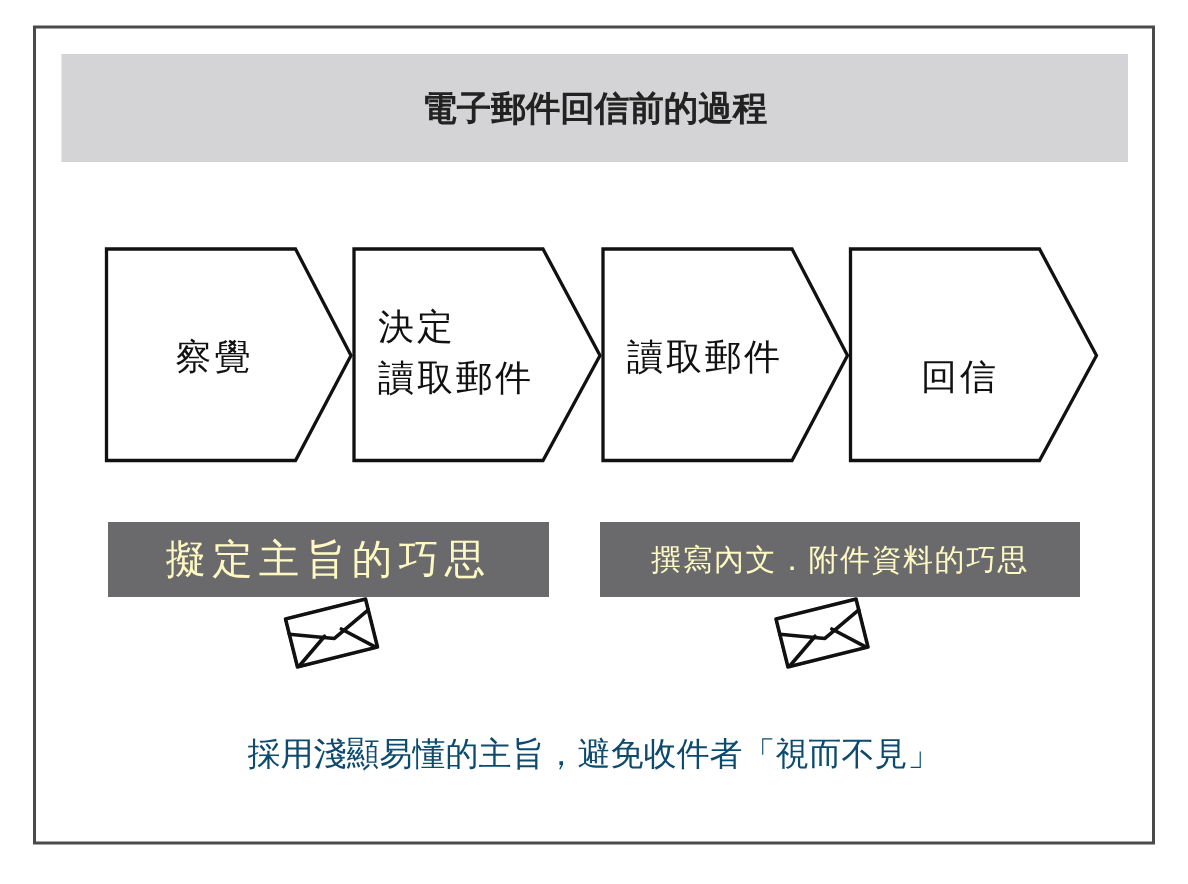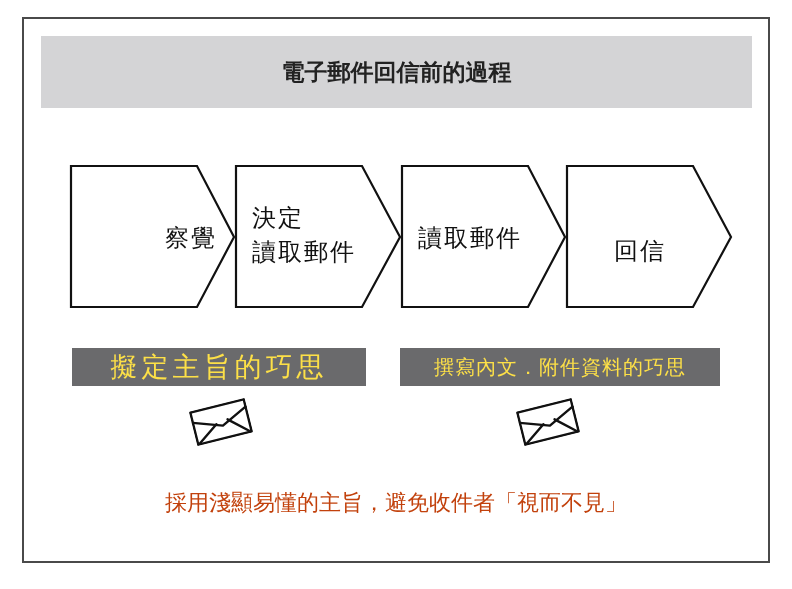--- a/index.html
+++ b/index.html
@@ -7,48 +7,48 @@
            font-family: "DejaVu Sans", "Liberation Sans", sans-serif; color: #1a1a1a; }
     .frame { position: absolute; left: 22px; top: 17px; width: 748px; height: 546px;
              border: 2px solid #4a4a4a; box-sizing: border-box; background: #fff; }
     .title-bar { position: absolute; left: 41px; top: 36px; width: 711px; height: 72px;
                  background: #d4d4d6; display: flex; align-items: center; justify-content: center; }
     .title-text { font-size: 23px; font-weight: bold; color: #222; letter-spacing: 0px;
                   font-family: "Liberation Sans", "DejaVu Sans", sans-serif; }
     .flow { position: absolute; left: 0; top: 0; width: 792px; height: 589px; }
     .step-label { position: absolute; font-size: 24px; color: #111; line-height: 30px;
                   font-family: "DejaVu Sans", sans-serif; letter-spacing: 2px; }
-    .banner { position: absolute; height: 38px; background: #6a6a6c; color: #fde047;
+    .banner { position: absolute; height: 50px; background: #6a6a6c; color: #fef9c3;
               display: flex; align-items: center; justify-content: center;
               font-family: "DejaVu Sans", sans-serif; }
     .banner-1 { left: 72px; top: 348px; width: 294px; font-size: 27px; letter-spacing: 4px; }
     .banner-2 { left: 400px; top: 348px; width: 320px; font-size: 20px; letter-spacing: 1px; }
     .envelope { position: absolute; width: 58px; height: 36px; }
     .caption { position: absolute; left: 80px; top: 488px; width: 632px; text-align: center;
-               font-size: 22px; color: #c2410c; font-family: "Liberation Sans", "DejaVu Sans", sans-serif; }
+               font-size: 22px; color: #0c4a6e; font-family: "Liberation Sans", "DejaVu Sans", sans-serif; }
   </style>
 </head>
 <body>
 
 <div class="frame"></div>
 
 <div class="title-bar">
   <span class="title-text">電子郵件回信前的過程</span>
 </div>
 
 <svg class="flow" width="792" height="589" viewBox="0 0 792 589">
   <g fill="#ffffff" stroke="#111" stroke-width="2.2" stroke-linejoin="miter">
     <polygon points="71,166 197,166 234,237 197,307 71,307"></polygon>
     <polygon points="236,166 362,166 400,237 362,307 236,307"></polygon>
     <polygon points="402,166 528,166 565,237 528,307 402,307"></polygon>
     <polygon points="567,166 693,166 731,237 693,307 567,307"></polygon>
   </g>
 </svg>
 
-<div class="step-label" style="left:117px; top:223px;margin-left:48px;">
+<div class="step-label" style="left:117px; top:223px;">
   <span>察覺</span>
 </div>
 <div class="step-label" style="left:252px; top:203px;">
   <div>決定</div>
   <div style="margin-top:4px;">讀取郵件</div>
 </div>
 <div class="step-label" style="left:418px; top:223px;">
   <span>讀取郵件</span>
 </div>
 <div class="step-label" style="left:614px; top:236px;">

